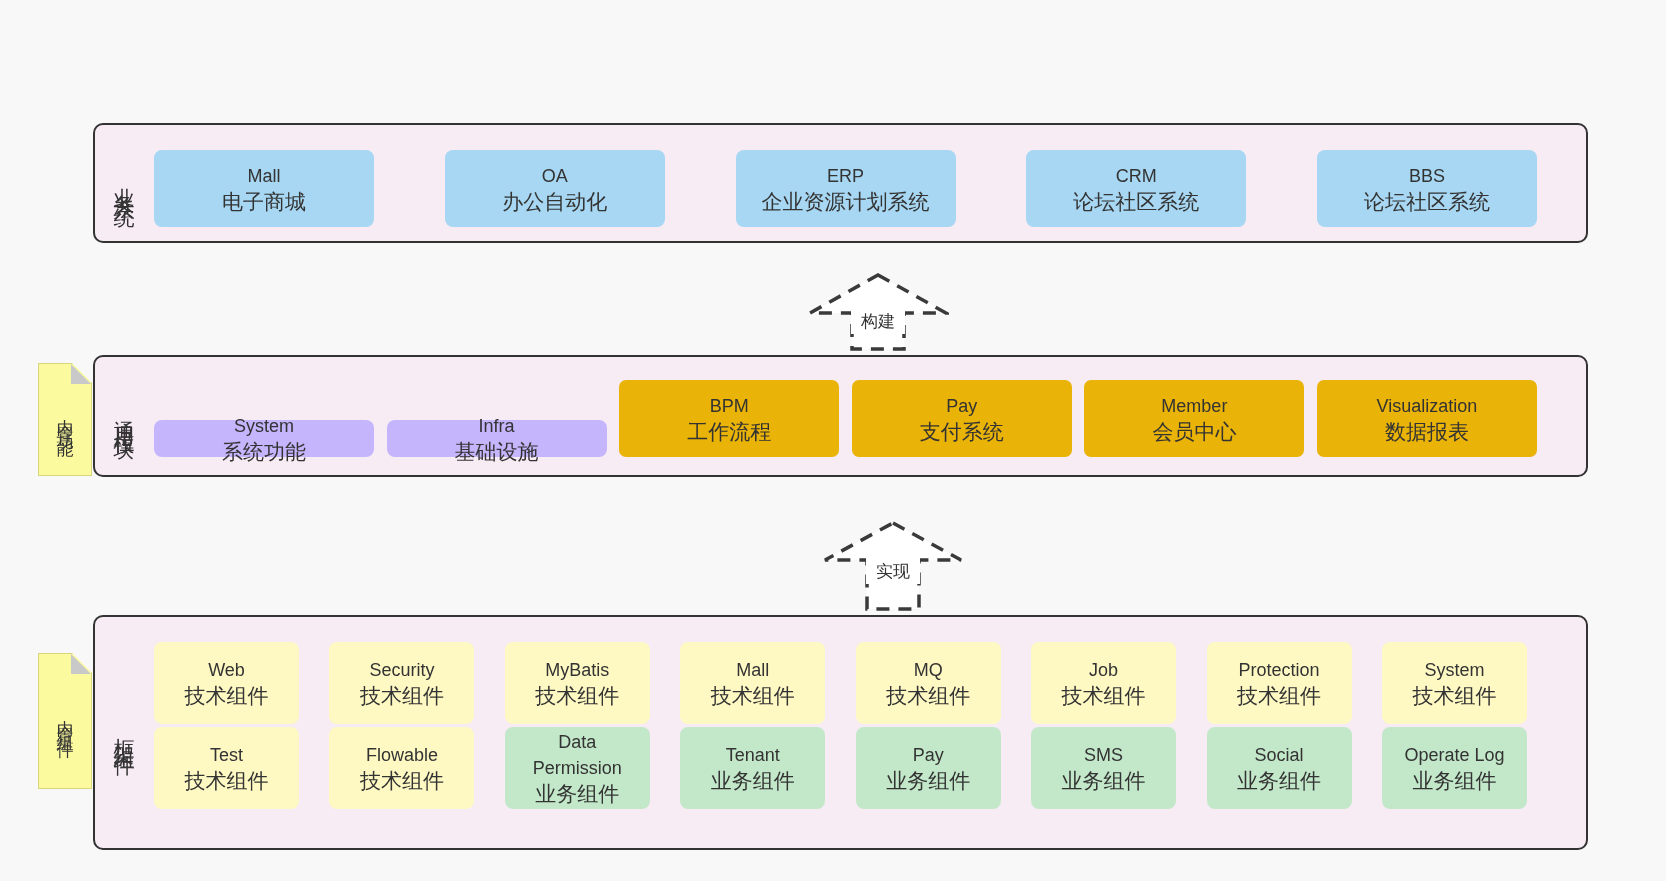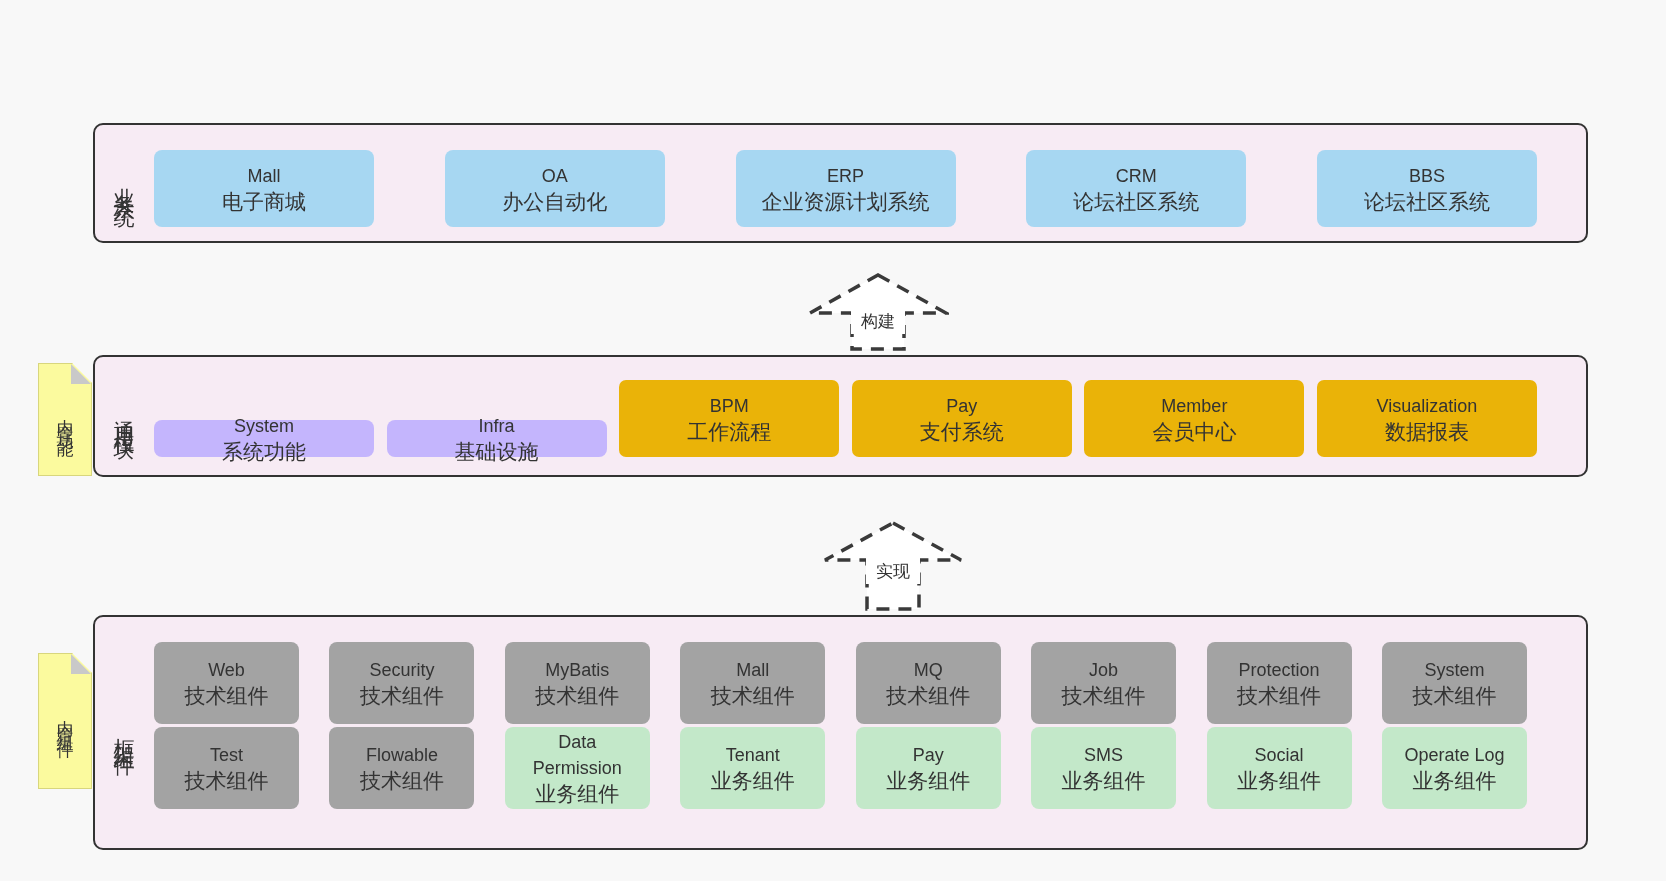--- a/index.html
+++ b/index.html
@@ -39,21 +39,21 @@
     display:flex;flex-direction:column;align-items:center;justify-content:center;
     text-align:center;box-sizing:border-box;
   }
   .row6 .box{width:220px;padding:17px 14px;}
   .row8 .box{width:145px;padding:0 17px;}
   .box .en{font-size:18px;line-height:26px;}
   .box .zh{font-size:21px;line-height:26px;}
   .blue{background:#a7d7f2;}
   .red{background:#c4b5fd;margin-top:40px;}
   .pink{background:#eab308;border-radius:7px;}
-  .green{background:#a3a3a3;align-items:center;}
+  .green{background:#fef9c3;align-items:center;}
   .green-light{background:#c3e8c9;}
   
   .note{
     position:absolute;left:38px;width:54px;
     background:#fbfa9e;border:1px solid #d8d67d;box-sizing:border-box;
     clip-path:polygon(0 0,calc(100% - 20px) 0,100% 20px,100% 100%,0 100%);
     display:flex;align-items:center;justify-content:center;
   }
   #note-modules{top:363px;height:113px;}
   #note-components{top:653px;height:136px;}

